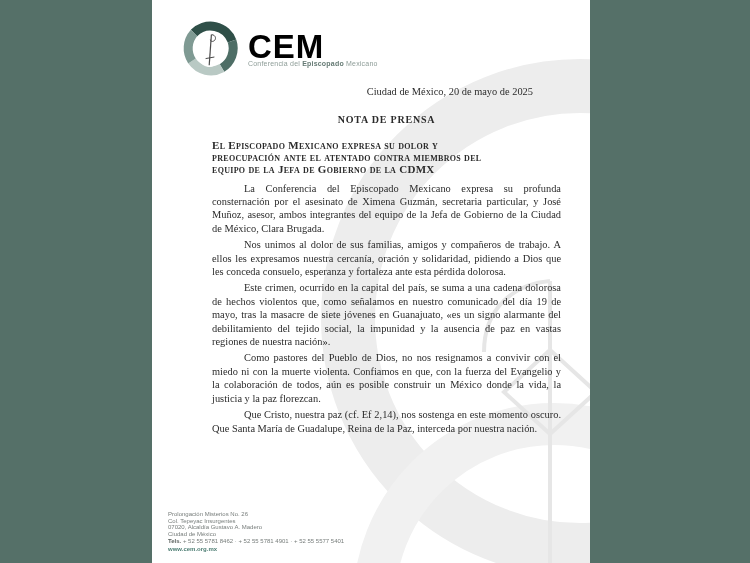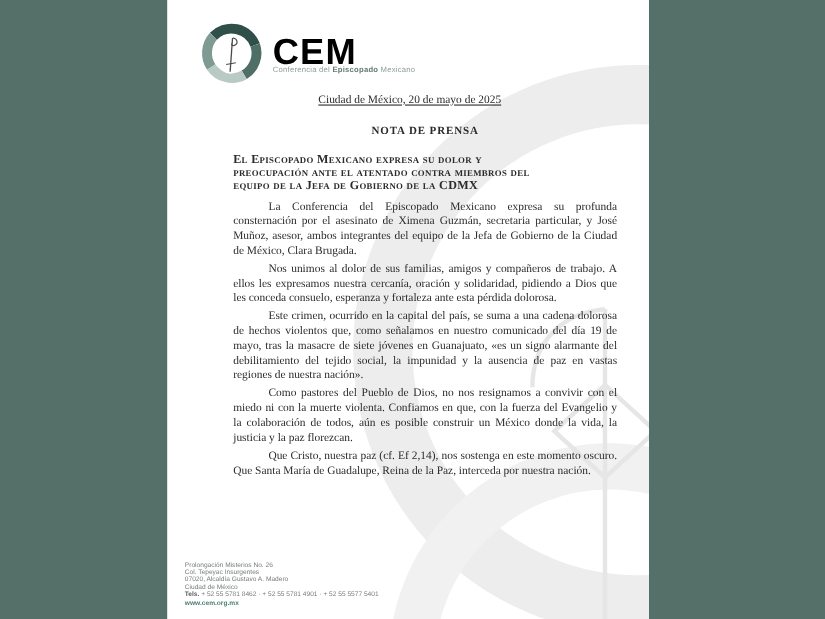--- a/index.html
+++ b/index.html
@@ -43,23 +43,22 @@
   .logo-tagline b{color:#657a74;}
   
   .letter{
     position:absolute;
     left:60px;top:86px;
     width:349px;
     color:#2b2b2b;
     font-size:10.4px;
   }
   .dateline{
-    text-align:center;padding-right:28px;
+    text-align:right;padding-right:28px;
     line-height:12px;
-    text-decoration:underline;
   }
   .prot{
     text-align:right;padding-right:34px;
     font-style:italic;
     margin-top:6px;line-height:12px;
   }
   .kicker{
     text-align:center;
     font-weight:bold;
     letter-spacing:0.8px;

